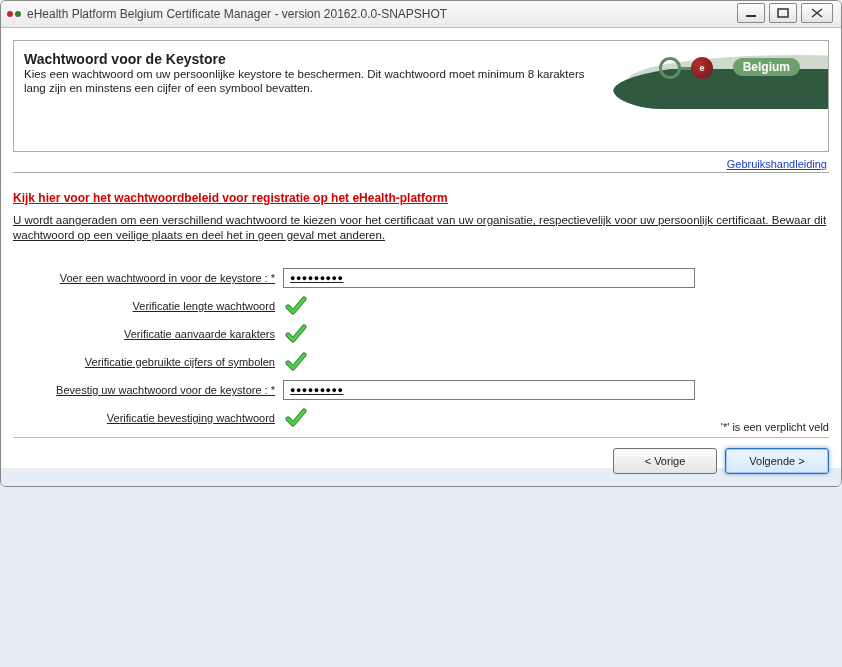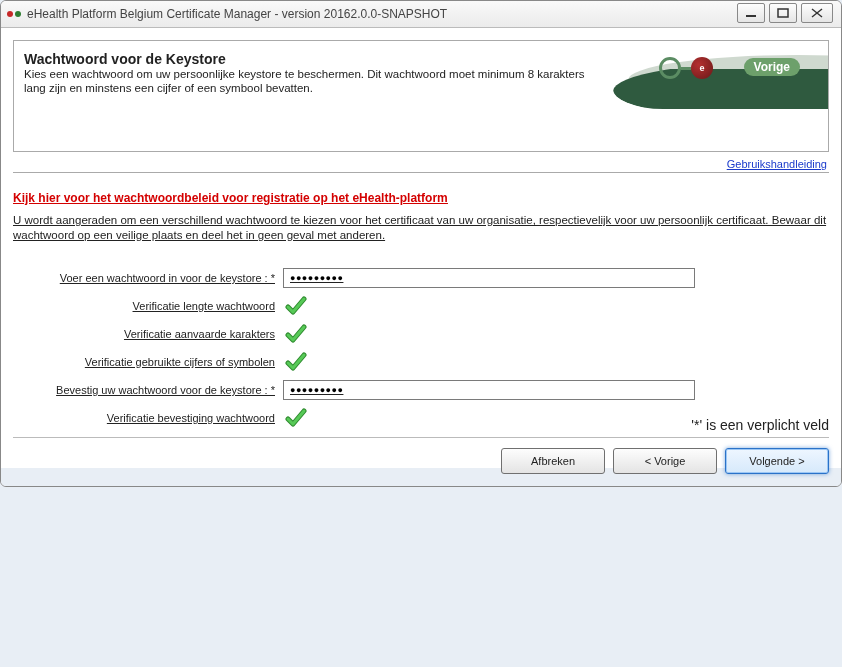--- a/index.html
+++ b/index.html
@@ -205,21 +205,21 @@
     margin-left: 2px;
   }
   .check-icon svg { display:block; }
 
   .footer-zone {
     position:absolute;
     left: 12px; right: 12px; bottom: 12px;
   }
   .req-note {
     text-align: right;
-    font-size: 14px;
+    font-size: 11px;
     margin-bottom: 4px;
     color:#222;
   }
   .footer-sep {
     border:0; border-top:1px solid #bbb;
     margin: 2px 0 10px 0;
   }
   .btn-row {
     display:flex;
     justify-content:flex-end;
@@ -281,21 +281,21 @@
     <div class="logo-wrap">
       <div class="swoosh-light"></div>
       <div class="swoosh-dark"></div>
       <div class="logo-dots">
         <div class="logo-ring"></div>
         <div class="logo-line"></div>
         <div class="logo-red">
             <span>e</span>
           </div>
       </div>
-      <div class="logo-text">Vorige</div>
+      <div class="logo-text">Belgium</div>
     </div>
   </div>
 
   <div class="body-wrap">
     <a class="guide-link" href="#">Gebruikshandleiding</a>
 
     <div class="content-panel">
       <a class="policy-link" href="#">Kijk hier voor het wachtwoordbeleid voor registratie op het eHealth-platform</a>
       <div class="policy-text">U wordt aangeraden om een verschillend wachtwoord te kiezen voor het certificaat van uw organisatie, respectievelijk voor uw persoonlijk certificaat. Bewaar dit wachtwoord op een veilige plaats en deel het in geen geval met anderen.</div>
 
@@ -352,19 +352,18 @@
         </div>
 
       </div>
     </div>
   </div>
 
   <div class="footer-zone">
     <div class="req-note">'*' is een verplicht veld</div>
     <hr class="footer-sep">
     <div class="btn-row">
-      <div class="btn">Afbreken</div>
       <div class="btn">&lt; Vorige</div>
       <div class="btn primary">Volgende &gt;</div>
     </div>
   </div>
 
 </div>
 
 </body></html>

